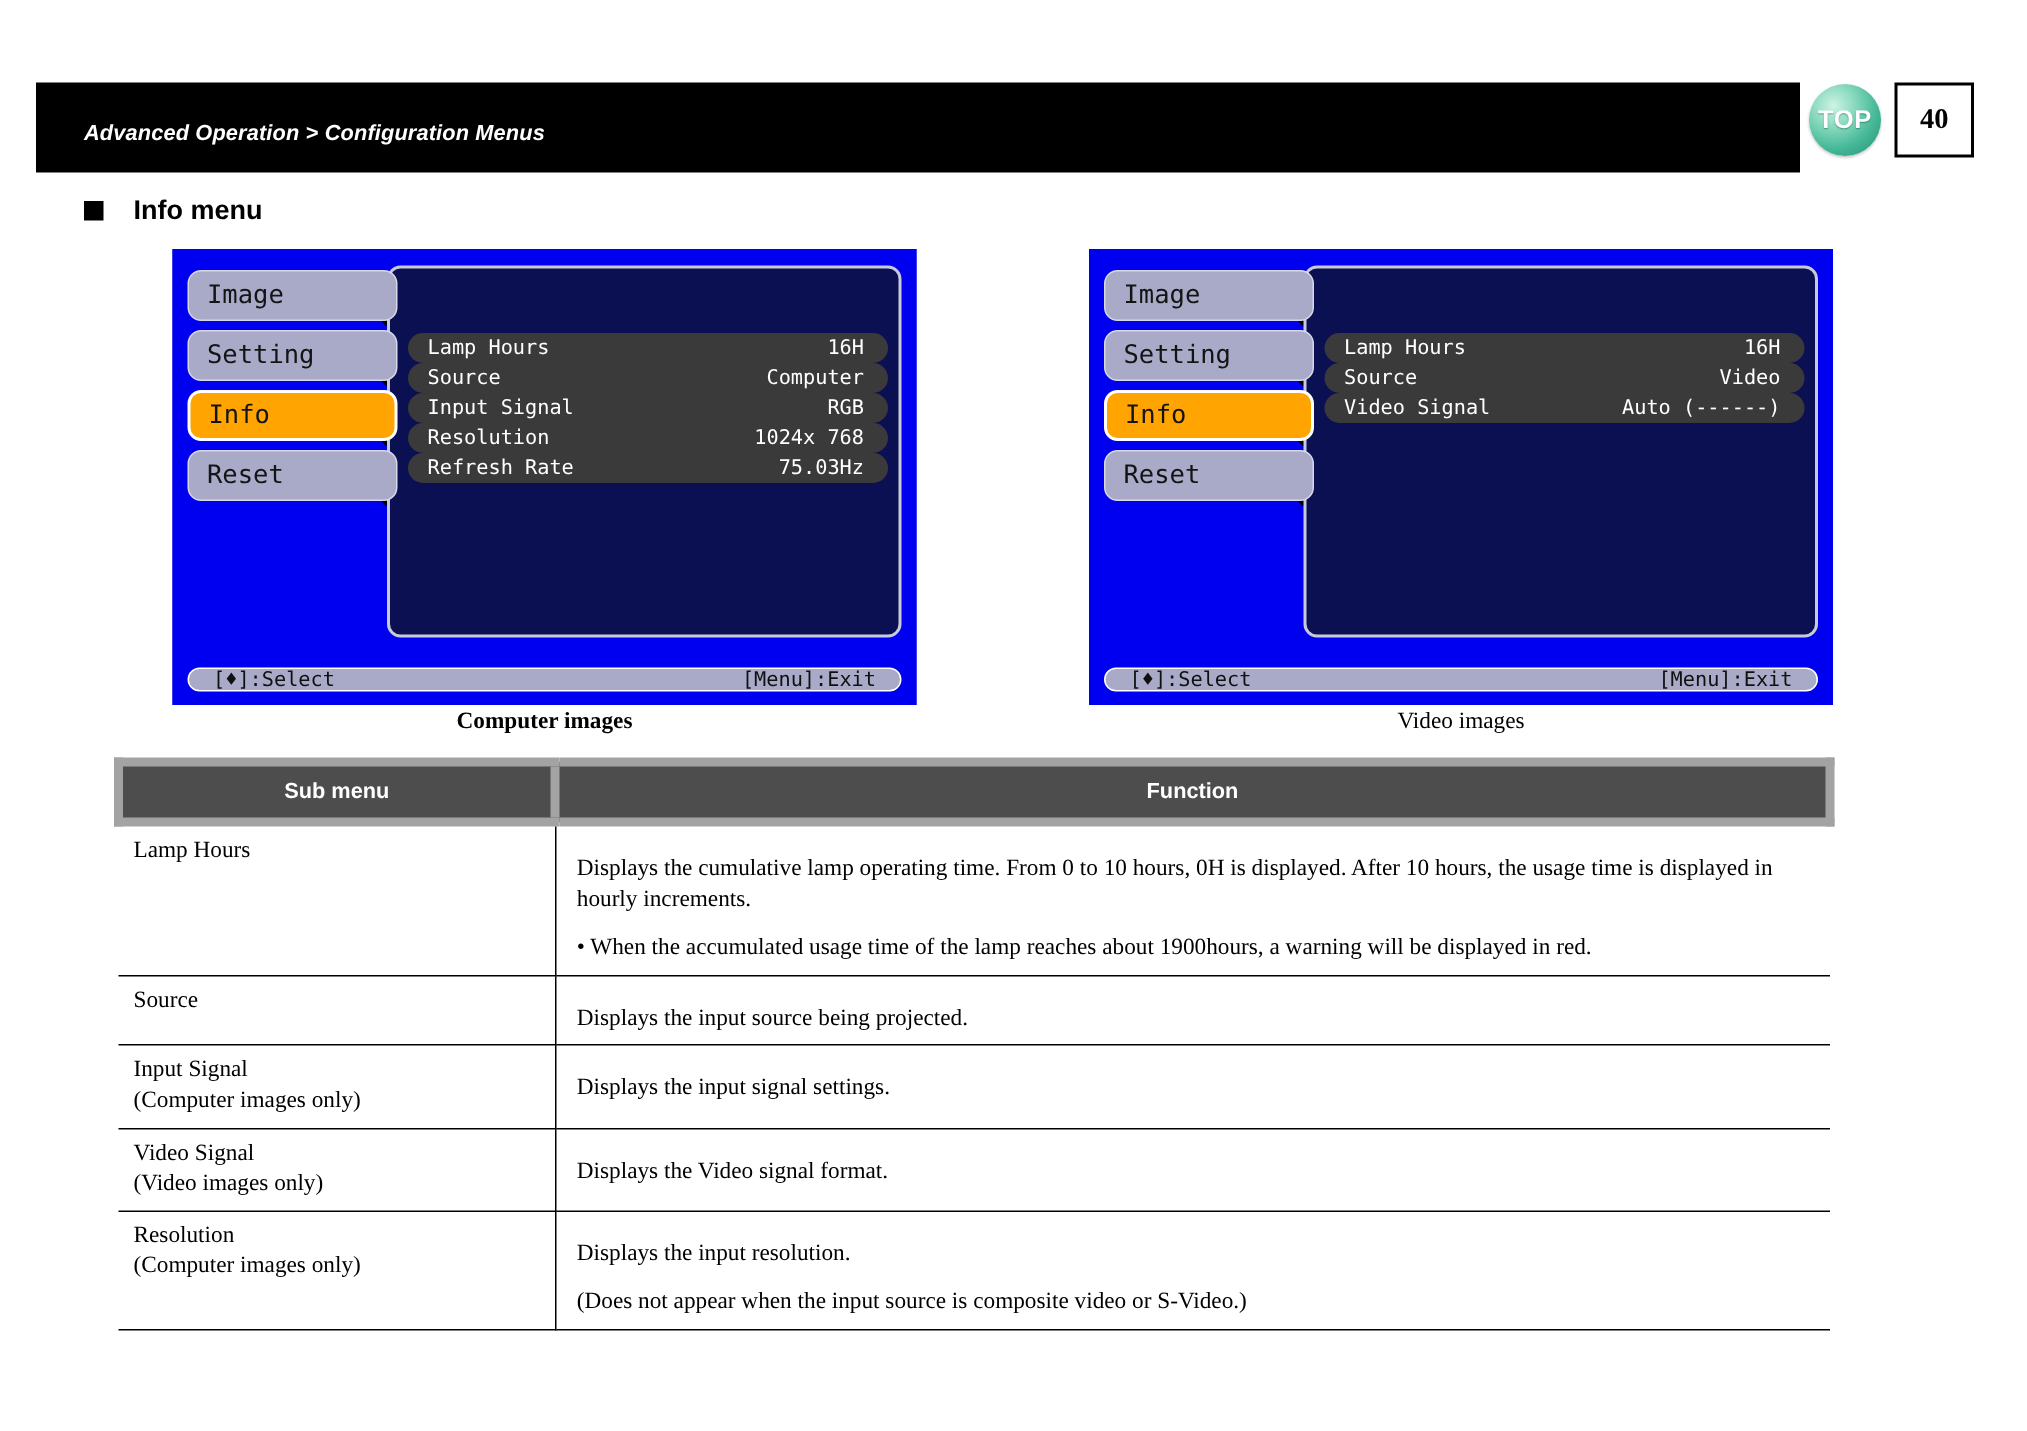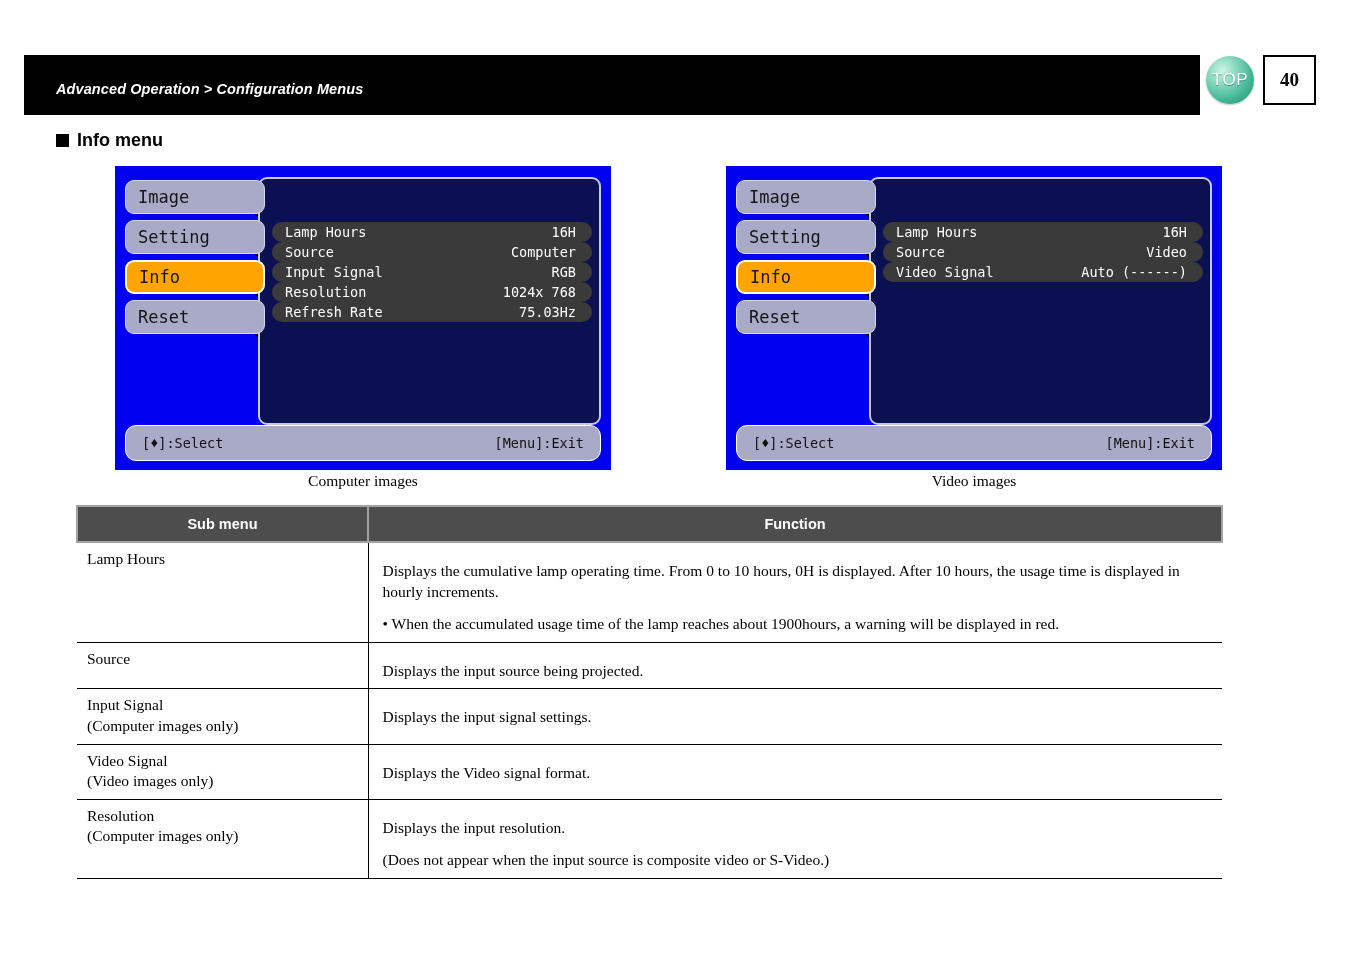--- a/index.html
+++ b/index.html
@@ -41,21 +41,21 @@
     height: 48px;
     border-radius: 50%;
     background: radial-gradient(circle at 34% 30%, #cdf3e4 0%, #8fdcc2 28%, #46b998 62%, #2f9e81 85%, #1d7f66 100%);
     display: flex;
     align-items: center;
     justify-content: center;
     box-shadow: 0 1px 2px rgba(0,0,0,0.25);
   }
   .top-button-label {
     font-family: "Liberation Sans", sans-serif;
-    font-weight: normal;
+    font-weight: bold;
     font-size: 17px;
     color: #ffffff;
     letter-spacing: 0.5px;
     text-shadow: 0 1px 1px rgba(0,60,40,0.45);
   }
 
   .page-number-box {
     position: absolute;
     left: 1263px;
     top: 55px;
@@ -79,21 +79,21 @@
   .section-title {
     position: absolute;
     left: 56px;
     top: 130px;
     font-family: "Liberation Sans", sans-serif;
     font-weight: bold;
     font-size: 18px;
     color: #000000;
     display: flex;
     align-items: center;
-    gap: 8px;
+    gap: 20px;
   }
   .section-bullet {
     display: inline-block;
     width: 13px;
     height: 13px;
     background: #000000;
   }
 
   
   .osd {
@@ -187,21 +187,21 @@
     color: #ffffff;
     white-space: pre;
   }
 
   
   .osd-guide {
     position: absolute;
     left: 10px;
     bottom: 9px;
     right: 10px;
-    height: 36px;
+    height: 16px;
     background: #a8aac8;
     border: 1px solid #ffffff;
     border-radius: 11px;
     display: flex;
     align-items: center;
     justify-content: space-between;
     padding: 0 16px;
   }
   .guide-text {
     font-family: "DejaVu Sans Mono", monospace;
@@ -213,41 +213,41 @@
   }
 
   
   .caption {
     position: absolute;
     font-family: "Liberation Serif", serif;
     font-size: 15.5px;
     color: #000000;
     text-align: center;
   }
-  .caption-left  { left: 115px; top: 472px; width: 496px; }
+  .caption-left  { left: 115px; top: 472px; width: 496px; font-weight: bold; }
   .caption-right { left: 726px; top: 472px; width: 496px; }
 
   
   .data-table {
     position: absolute;
     left: 76px;
     top: 505px;
     width: 1147px;
     border-collapse: collapse;
     table-layout: fixed;
   }
   .data-table th {
     background: #4d4d4d;
     color: #ffffff;
     font-family: "Liberation Sans", sans-serif;
     font-weight: bold;
     font-size: 14.5px;
     padding: 9px 4px;
     text-align: center;
-    border: 2px solid #a3a3a3;
+    border: 6px solid #a3a3a3;
   }
   .data-table th.col-sub { width: 291px; border-right: 1px solid #ffffff; }
   .data-table td {
     border: 1px solid #000000;
     border-left: none;
     border-right: none;
     font-family: "Liberation Serif", serif;
     font-size: 15.5px;
     color: #000000;
     padding: 6px 10px 7px 10px;

